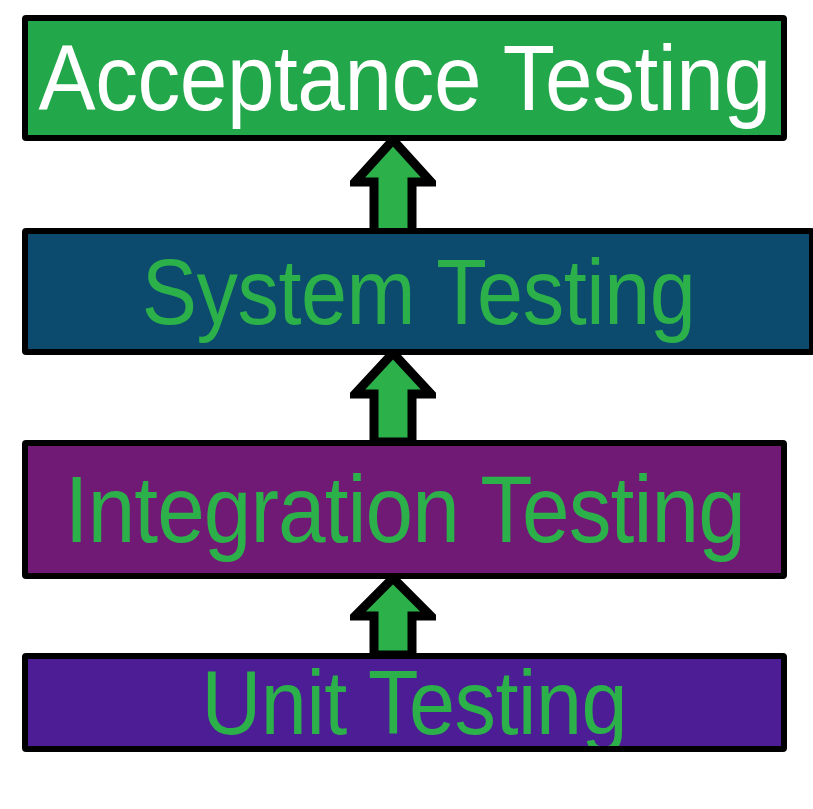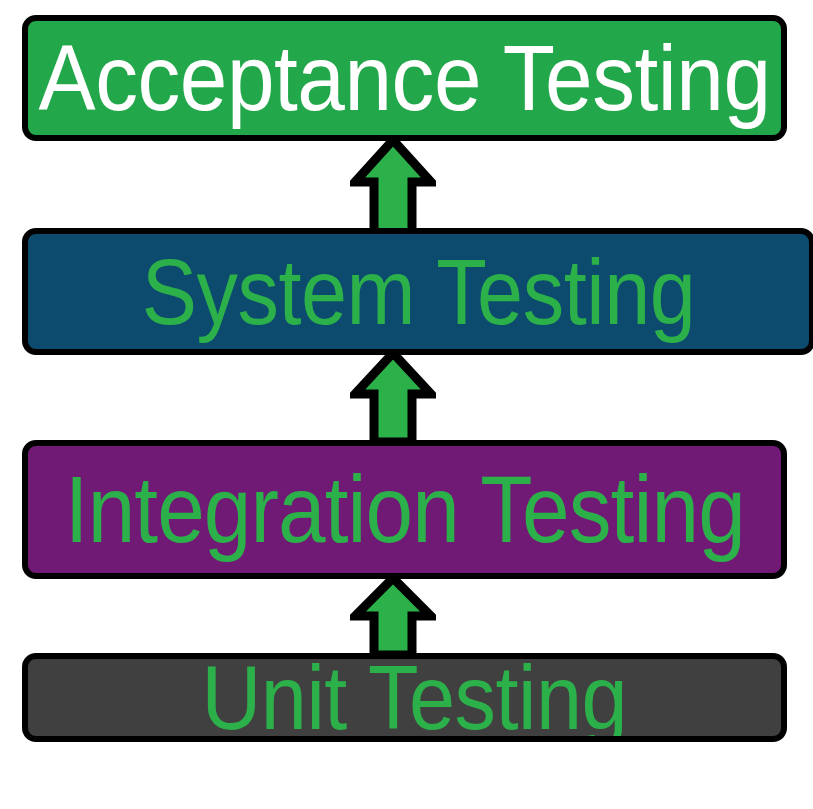--- a/index.html
+++ b/index.html
@@ -20,21 +20,21 @@
     width: 813px;
     height: 809px;
     background: #ffffff;
   }
 
   
   .node-box {
     position: absolute;
     box-sizing: border-box;
     border: 6px solid #000000;
-    border-radius: 14px;
+    border-radius: 4px;
     display: flex;
     align-items: center;
     justify-content: center;
     overflow: hidden;
   }
 
   .node-label {
     font-family: "Liberation Sans", sans-serif;
     font-weight: 400;
     line-height: 1;
@@ -86,22 +86,22 @@
     font-size: 95px;
     transform: scaleX(0.90);
     letter-spacing: -1px;
   }
 
   
   #box-unit {
     left: 22px;
     top: 653px;
     width: 765px;
-    height: 89px;
-    background: #404040;
+    height: 99px;
+    background: #4c1d95;
     padding-left: 20px;
   }
   #box-unit .node-label {
     color: #2CB04A;
     font-size: 90px;
     transform: scaleX(0.92);
     letter-spacing: -0.5px;
   }
 
   

